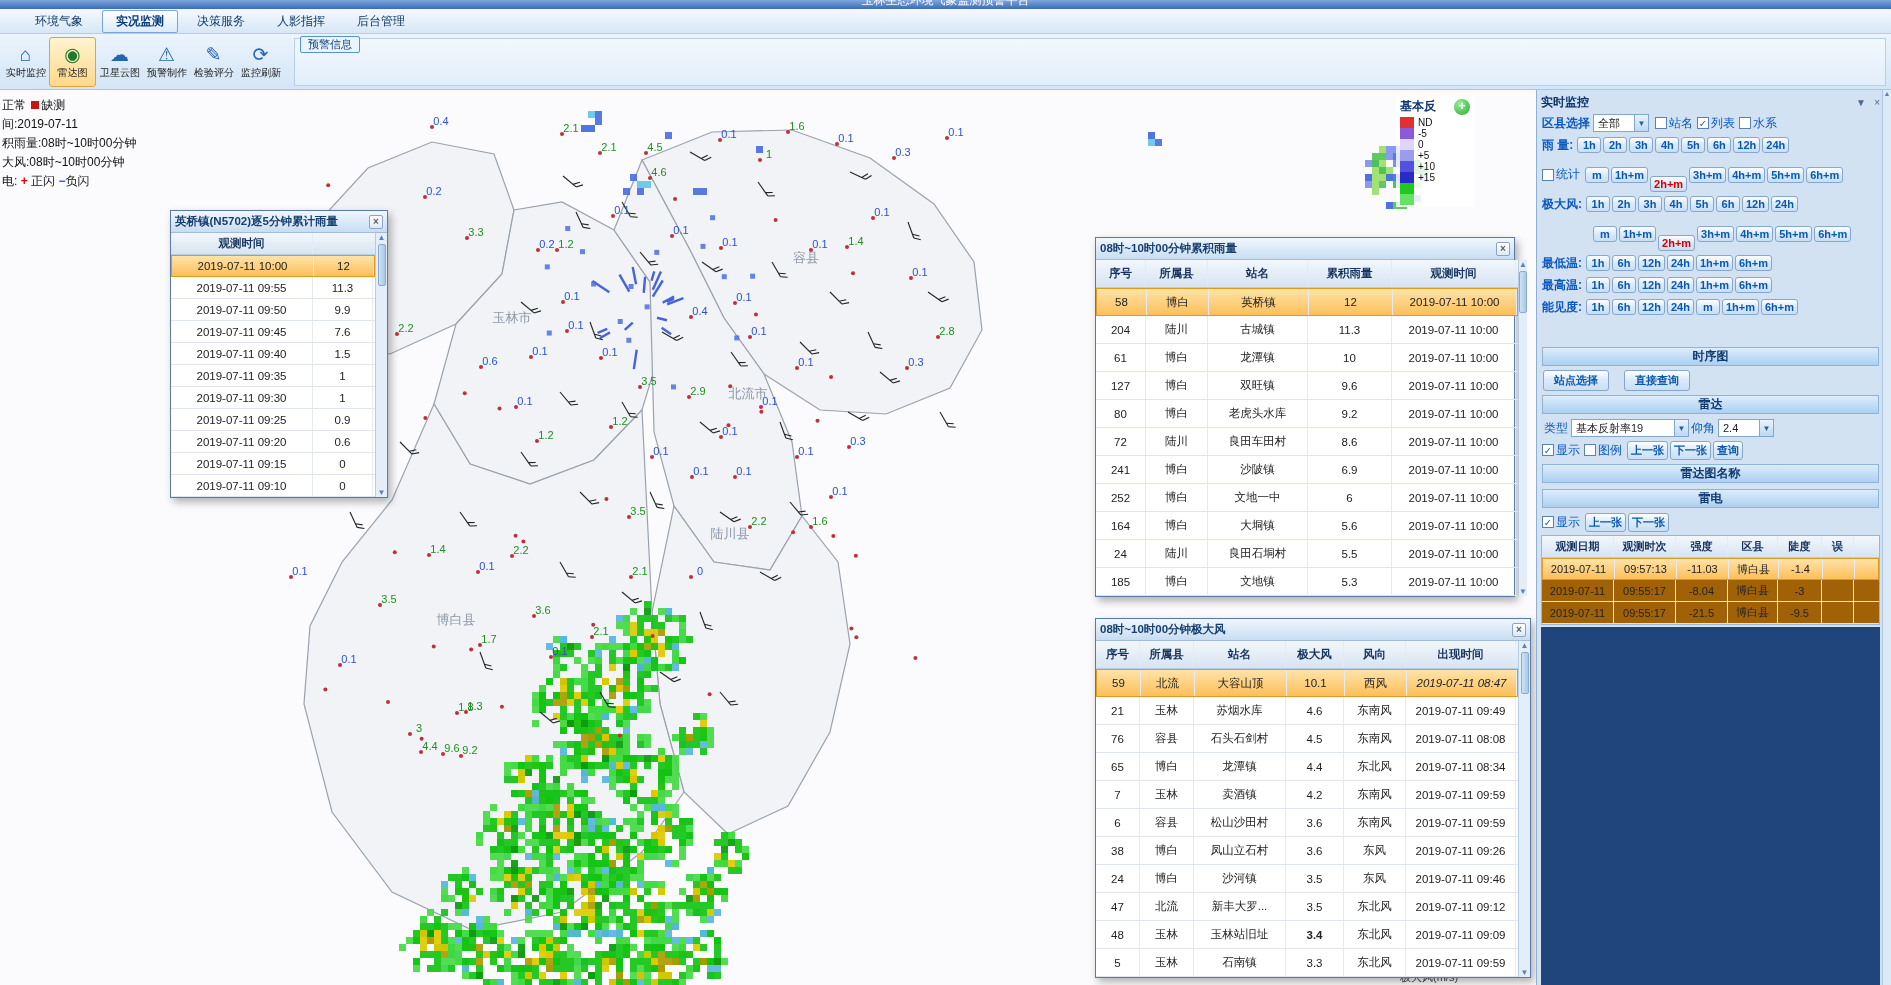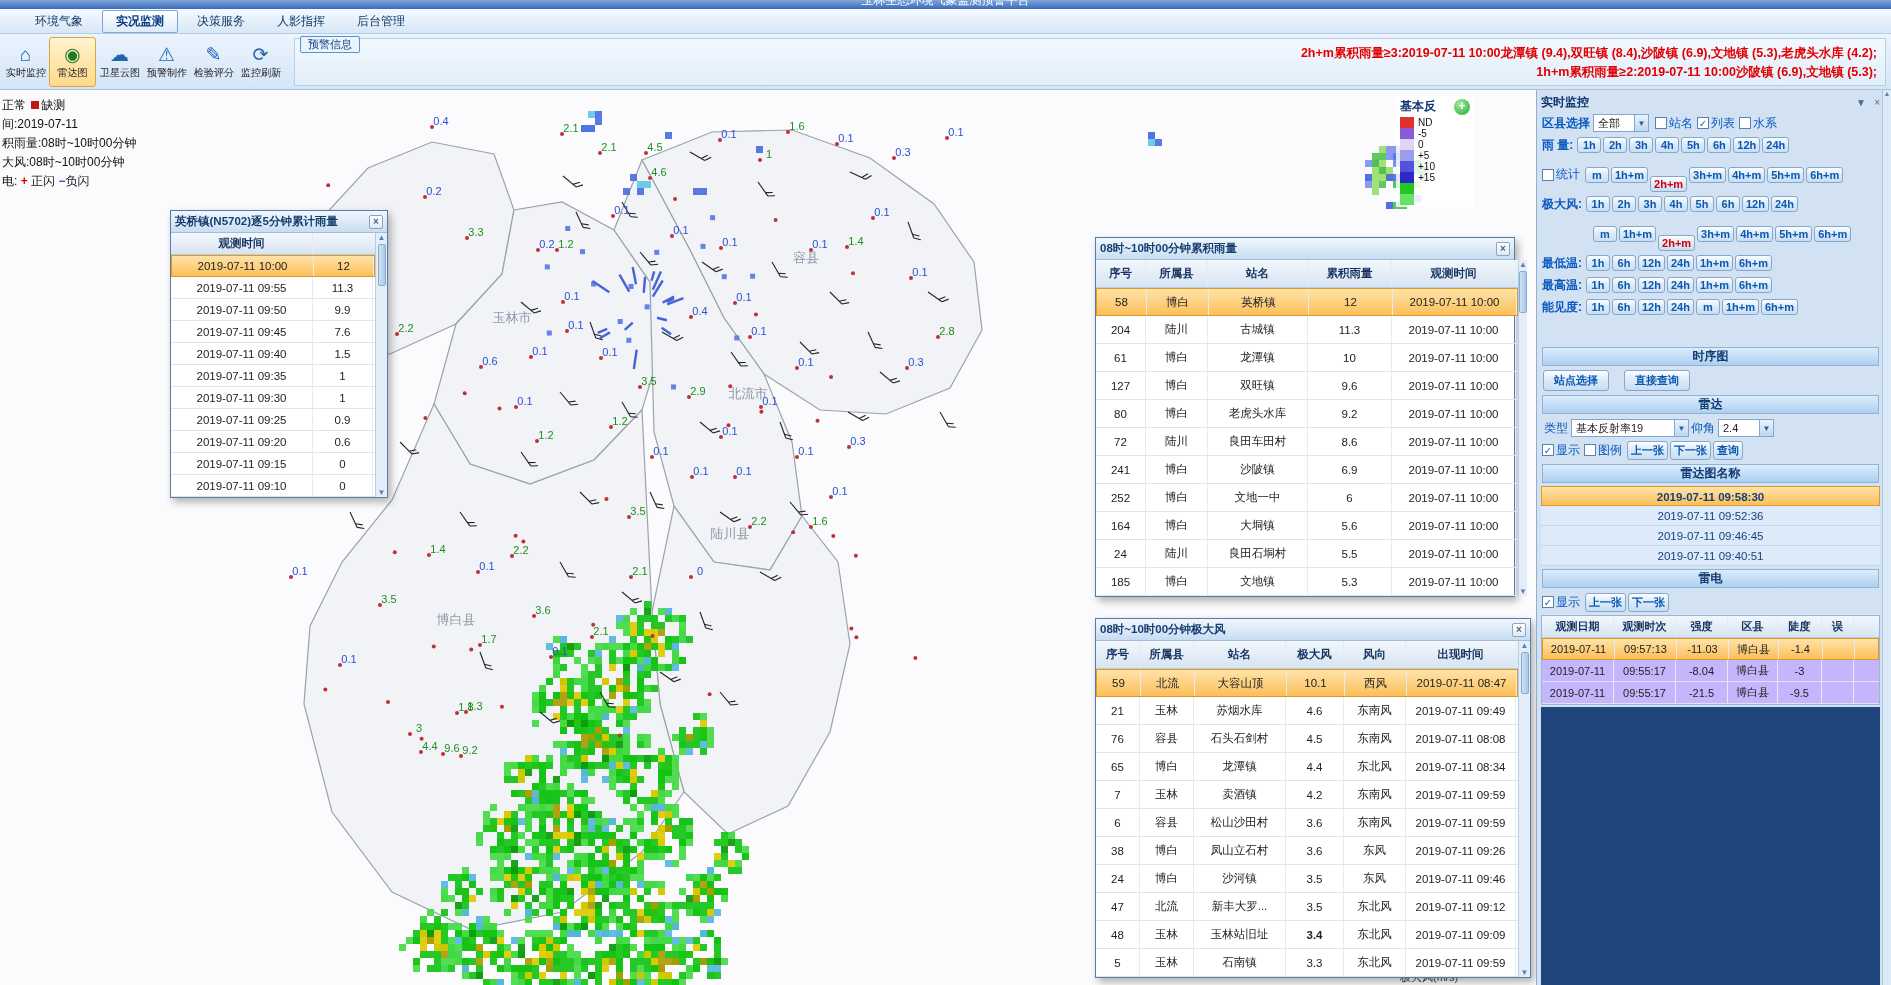--- a/index.html
+++ b/index.html
@@ -84,21 +84,21 @@
   .pbtn.red{color:#d40000;margin-top:20px;}
   .pbtn.big{padding:2px 10px;margin-right:14px;}
   .pchk{display:inline-flex;align-items:center;margin-right:4px;white-space:nowrap;}
   .cbox{display:inline-block;width:12px;height:12px;background:#fff;border:1px solid #5a82ac;margin-right:2px;font-size:10px;line-height:11px;text-align:center;color:#1464c8;font-weight:bold;}
   .chklab{color:#0a58c0;}
   .gap{height:26px;flex-shrink:0;}
   .secbar{height:19px;margin:3px 1px;background:linear-gradient(#dcedfc,#aecff0);border:1px solid #8fb4da;text-align:center;font-weight:bold;color:#103a70;line-height:17px;flex-shrink:0;}
   .rlist{flex-shrink:0;}
   .rlitem{height:20px;line-height:20px;text-align:center;color:#15407c;font-size:11.5px;border-bottom:1px solid #c2d6ea;background:#ddeafa;}
   .rlitem.sel{background:linear-gradient(#ffe3a9,#fcbf5a);border:1px solid #e09a20;font-weight:bold;}
-  .ltable{flex-shrink:0;background:#c4b5fd;border:1px solid #9ab4d2;margin-top:2px;}
+  .ltable{flex-shrink:0;background:#a16207;border:1px solid #9ab4d2;margin-top:2px;}
   .ltable .trow{--rh:22px;}
   .ltable .thead .tcell{font-size:11px;}
   .ltable .tcell{font-size:11px;}
   .pdark{flex:1;background:#20457c;margin-top:2px;}
 </style>
 </head>
 <body>
 
 <div class="titlebar">
   <span>玉林生态环境气象监测预警平台</span>
@@ -134,24 +134,20 @@
         <div class="ticon">✎</div>
         <div class="tlab">检验评分</div>
       </div>
       <div class="tbtn">
         <div class="ticon">⟳</div>
         <div class="tlab">监控刷新</div>
       </div>
     </div>
   <div class="alertbox">
     <span class="alerttab">预警信息</span>
-    <div class="alines">
-      <div class="aline">2h+m累积雨量≥3:2019-07-11 10:00龙潭镇 (9.4),双旺镇 (8.4),沙陂镇 (6.9),文地镇 (5.3),老虎头水库 (4.2);</div>
-      <div class="aline">1h+m累积雨量≥2:2019-07-11 10:00沙陂镇 (6.9),文地镇 (5.3);</div>
-    </div>
   </div>
 </div>
 
 <div class="map">
   <svg width="1536" height="895" viewBox="0 0 1536 895">
       <path d="M302,212 L320,130 L368,78 L432,52 L494,64 L514,120 L502,184 L456,234 L390,264 L324,260 Z" class="county"></path>
       <path d="M642,70 L712,42 L792,40 L870,68 L934,114 L974,172 L982,240 L950,298 L886,324 L820,320 L764,284 L724,228 L690,160 Z" class="county"></path>
       <path d="M456,234 L502,184 L514,120 L562,112 L614,140 L650,192 L662,254 L642,320 L594,370 L530,394 L470,374 L434,314 Z" class="county"></path>
       <path d="M614,140 L642,70 L690,160 L724,228 L764,284 L792,352 L802,426 L770,480 L714,472 L674,416 L654,342 L650,192 Z" class="county"></path>
       <path d="M674,416 L714,472 L770,480 L802,426 L838,472 L850,554 L830,642 L788,716 L728,744 L684,702 L660,614 L652,522 Z" class="county"></path>
@@ -2662,21 +2658,21 @@
             <div class="tcell" style="width: 58px; font-family: Liberation Serif, serif;">极大风</div>
             <div class="tcell" style="width: 62px;">风向</div>
             <div class="tcell" style="width: 110px;">出现时间</div>
           </div>
           <div class="trow sel">
             <div class="tcell" style="width: 44px;">59</div>
             <div class="tcell" style="width: 54px;">北流</div>
             <div class="tcell" style="width: 92px;">大容山顶</div>
             <div class="tcell" style="width: 58px;">10.1</div>
             <div class="tcell" style="width: 62px;">西风</div>
-            <div class="tcell" style="width: 110px;">2019-07-11 08:47</div>
+            <div class="tcell" style="width: 110px; font-style: italic;">2019-07-11 08:47</div>
           </div>
           <div class="trow">
             <div class="tcell" style="width: 44px;">21</div>
             <div class="tcell" style="width: 54px;">玉林</div>
             <div class="tcell" style="width: 92px;">苏烟水库</div>
             <div class="tcell" style="width: 58px;">4.6</div>
             <div class="tcell" style="width: 62px;">东南风</div>
             <div class="tcell" style="width: 110px;">2019-07-11 09:49</div>
           </div>
           <div class="trow">
@@ -2903,26 +2899,20 @@
       </span>
     <span class="pchk">
         <span class="cbox"></span>
         <span class="chklab">图例</span>
       </span>
     <span class="pbtn">上一张</span>
     <span class="pbtn">下一张</span>
     <span class="pbtn">查询</span>
   </div>
   <div class="secbar"><span>雷达图名称</span></div>
-  <div class="rlist">
-      <div class="rlitem sel">2019-07-11 09:58:30</div>
-      <div class="rlitem">2019-07-11 09:52:36</div>
-      <div class="rlitem">2019-07-11 09:46:45</div>
-      <div class="rlitem">2019-07-11 09:40:51</div>
-    </div>
   <div class="secbar"><span>雷电</span></div>
   <div class="prow">
     <span class="pchk">
         <span class="cbox">✓</span>
         <span class="chklab">显示</span>
       </span>
     <span class="pbtn">上一张</span>
     <span class="pbtn">下一张</span>
   </div>
   <div class="ltable">

